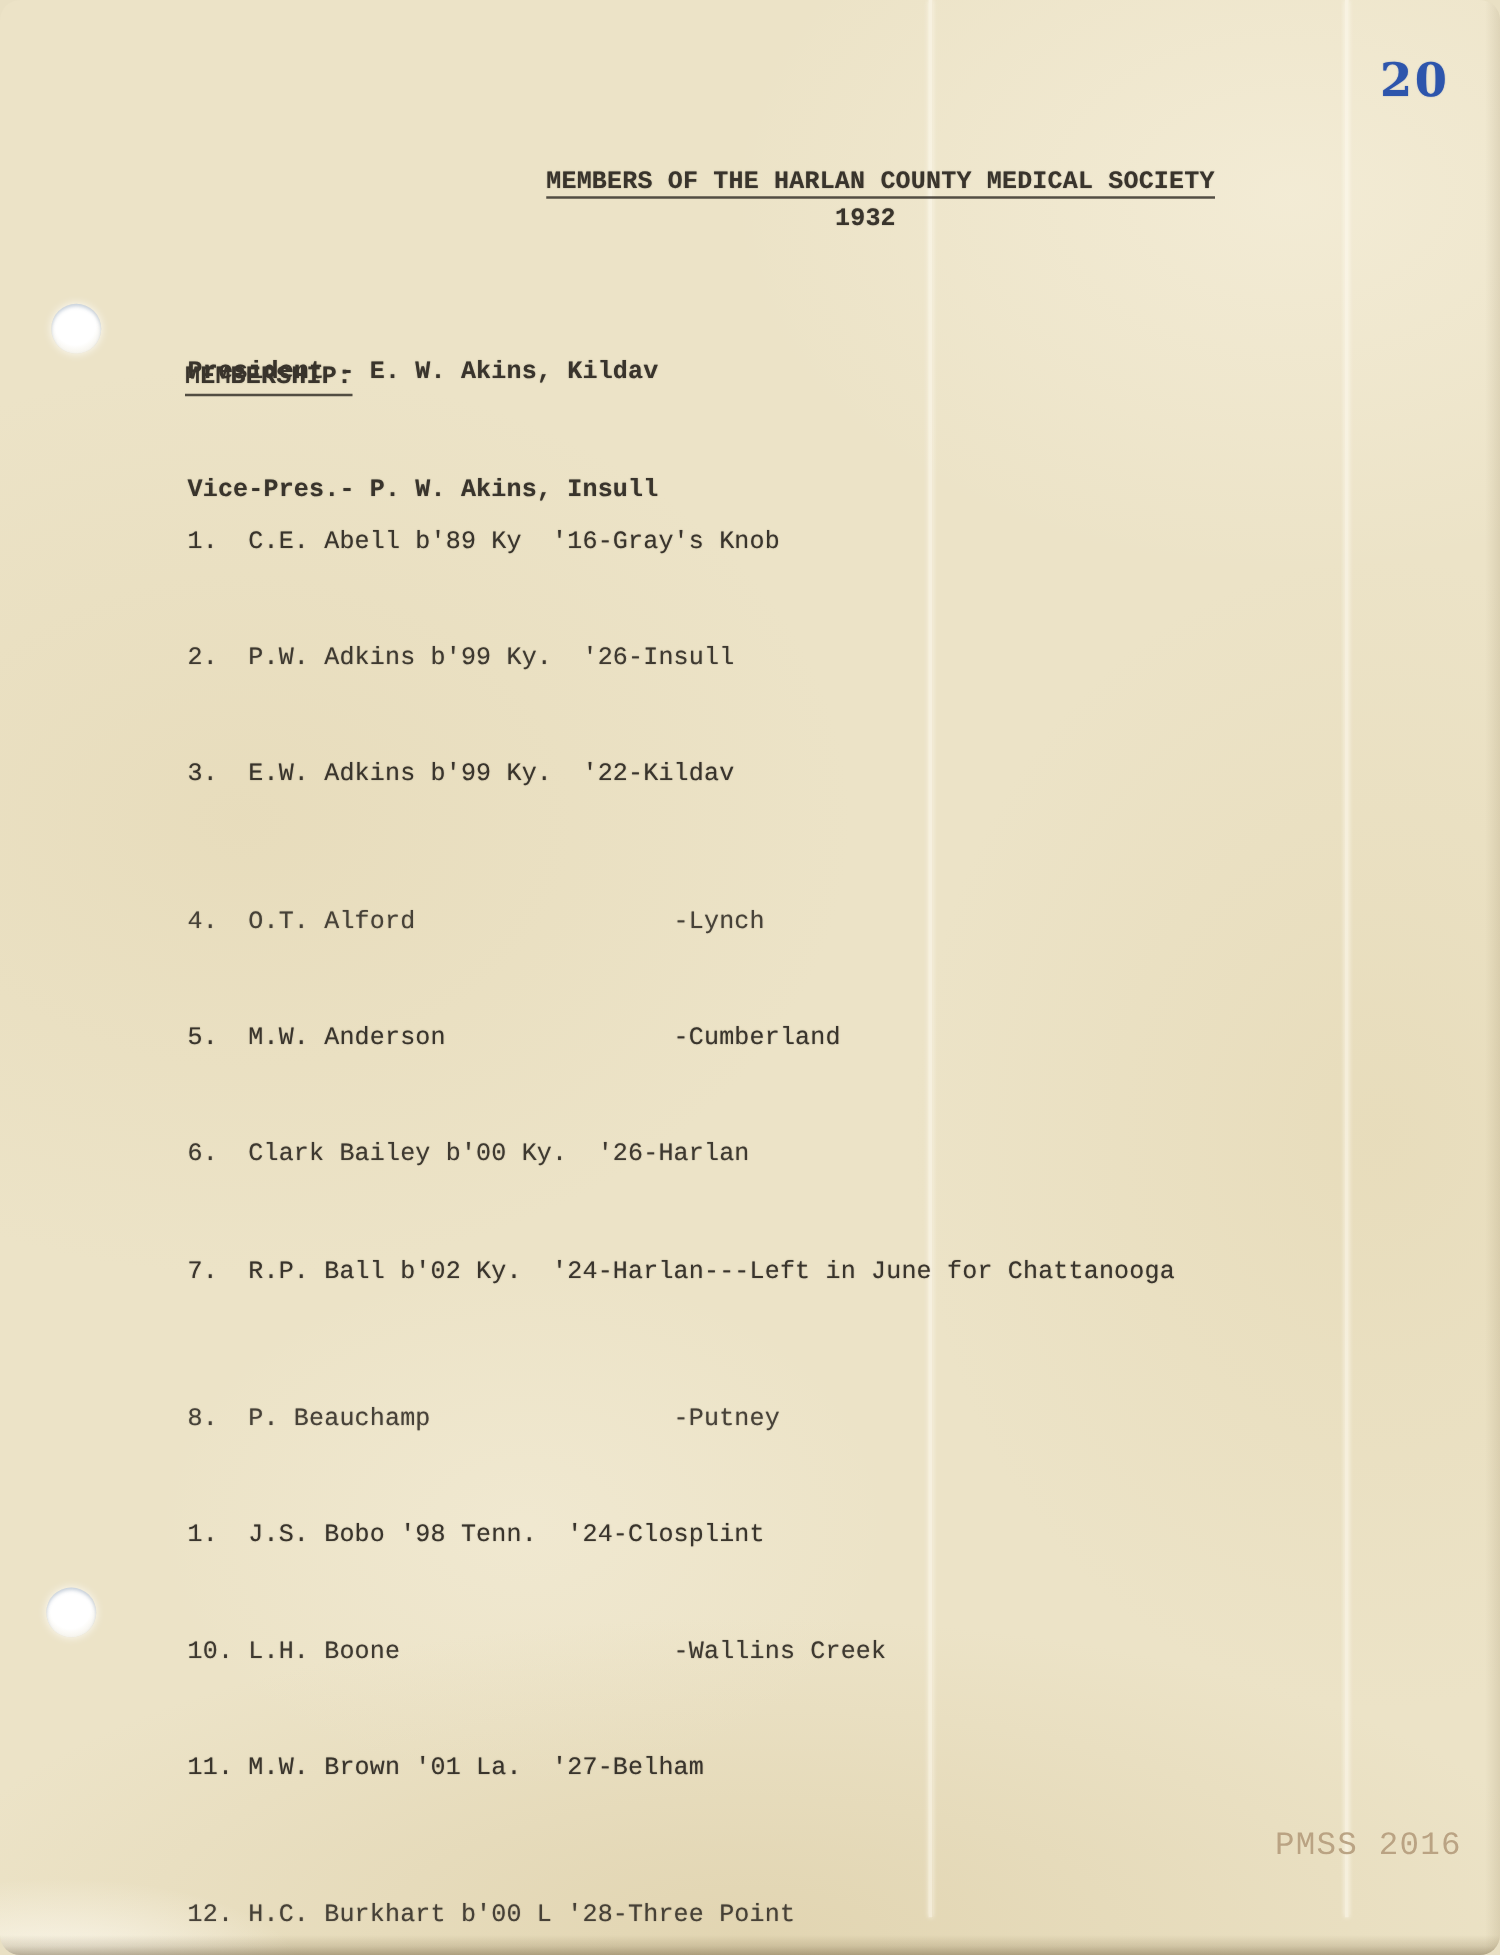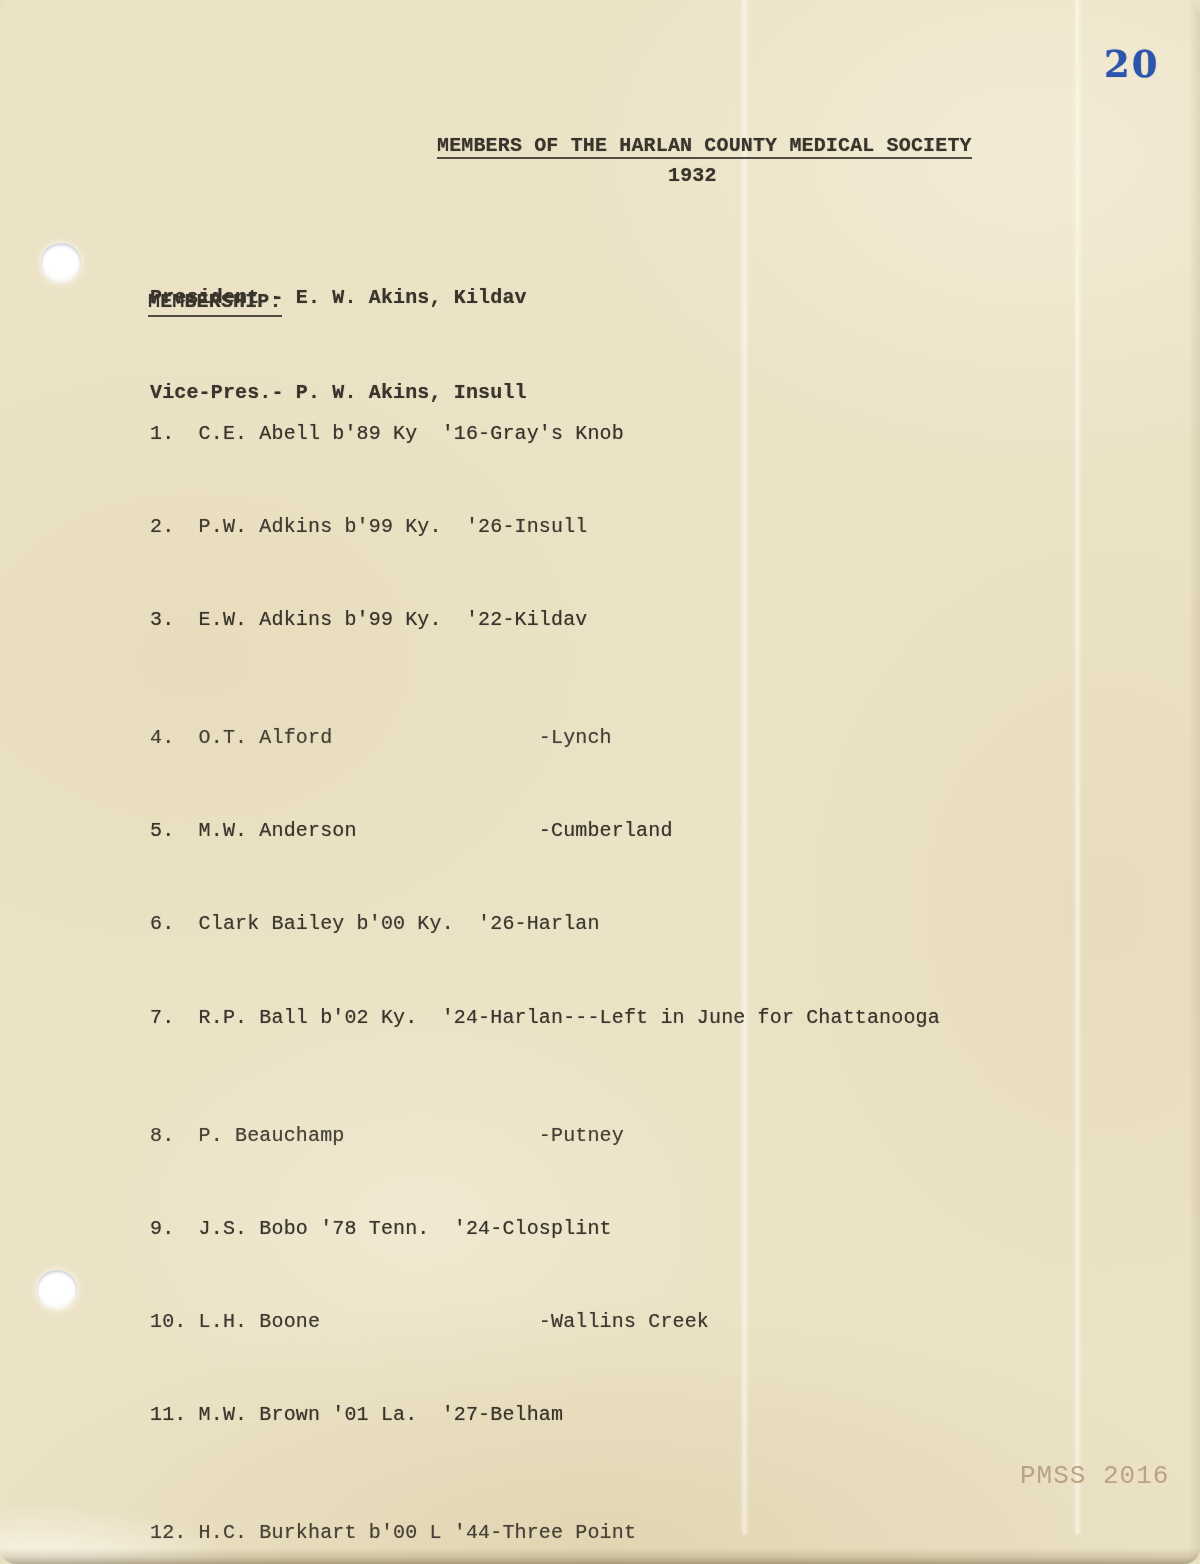--- a/index.html
+++ b/index.html
@@ -126,27 +126,27 @@
       <div class="member-line">4.  O.T. Alford                 -Lynch</div>
     
       <div class="member-line">5.  M.W. Anderson               -Cumberland</div>
     
       <div class="member-line">6.  Clark Bailey b'00 Ky.  '26-Harlan</div>
     
       <div class="member-line">7.  R.P. Ball b'02 Ky.  '24-Harlan---Left in June for Chattanooga</div>
     
       <div class="member-line">8.  P. Beauchamp                -Putney</div>
     
-      <div class="member-line">9.  J.S. Bobo '78 Tenn.  '24-Closplint</div>
+      <div class="member-line">1.  J.S. Bobo '98 Tenn.  '24-Closplint</div>
     
       <div class="member-line">10. L.H. Boone                  -Wallins Creek</div>
     
       <div class="member-line">11. M.W. Brown '01 La.  '27-Belham</div>
     
-      <div class="member-line">12. H.C. Burkhart b'00 L '44-Three Point</div>
+      <div class="member-line">12. H.C. Burkhart b'00 L '28-Three Point</div>
     
       <div class="member-line">13. H.K. Buttermore b'95 Ky. '17-Liggett</div>
     
       
     
       
     
       
     
       

